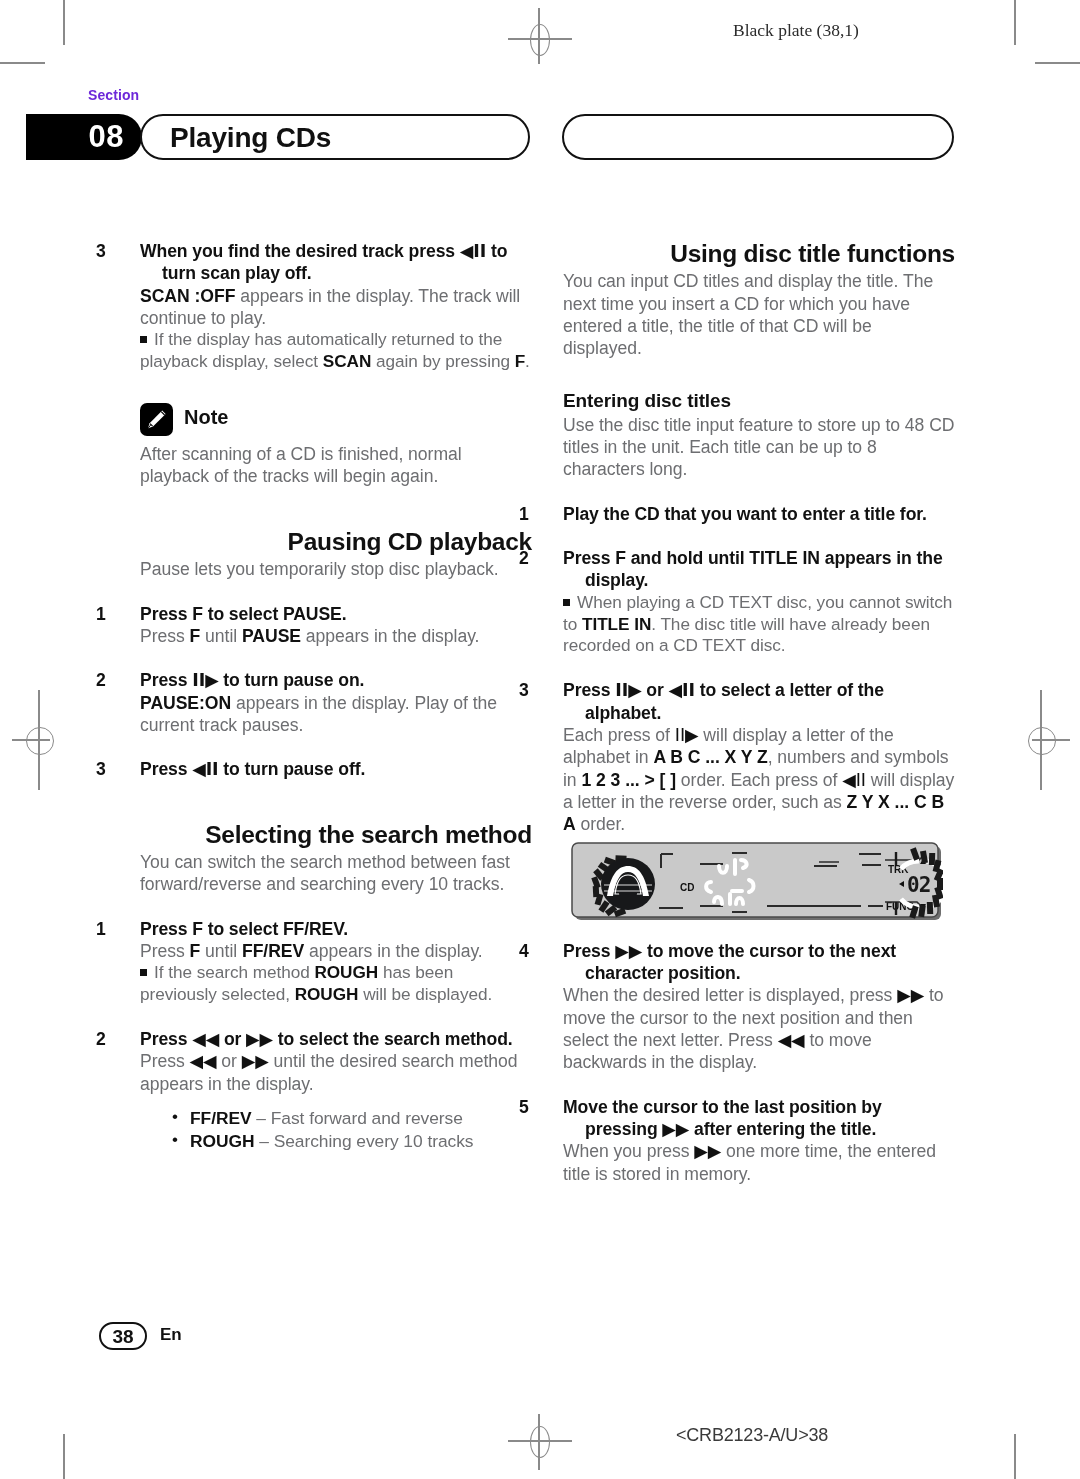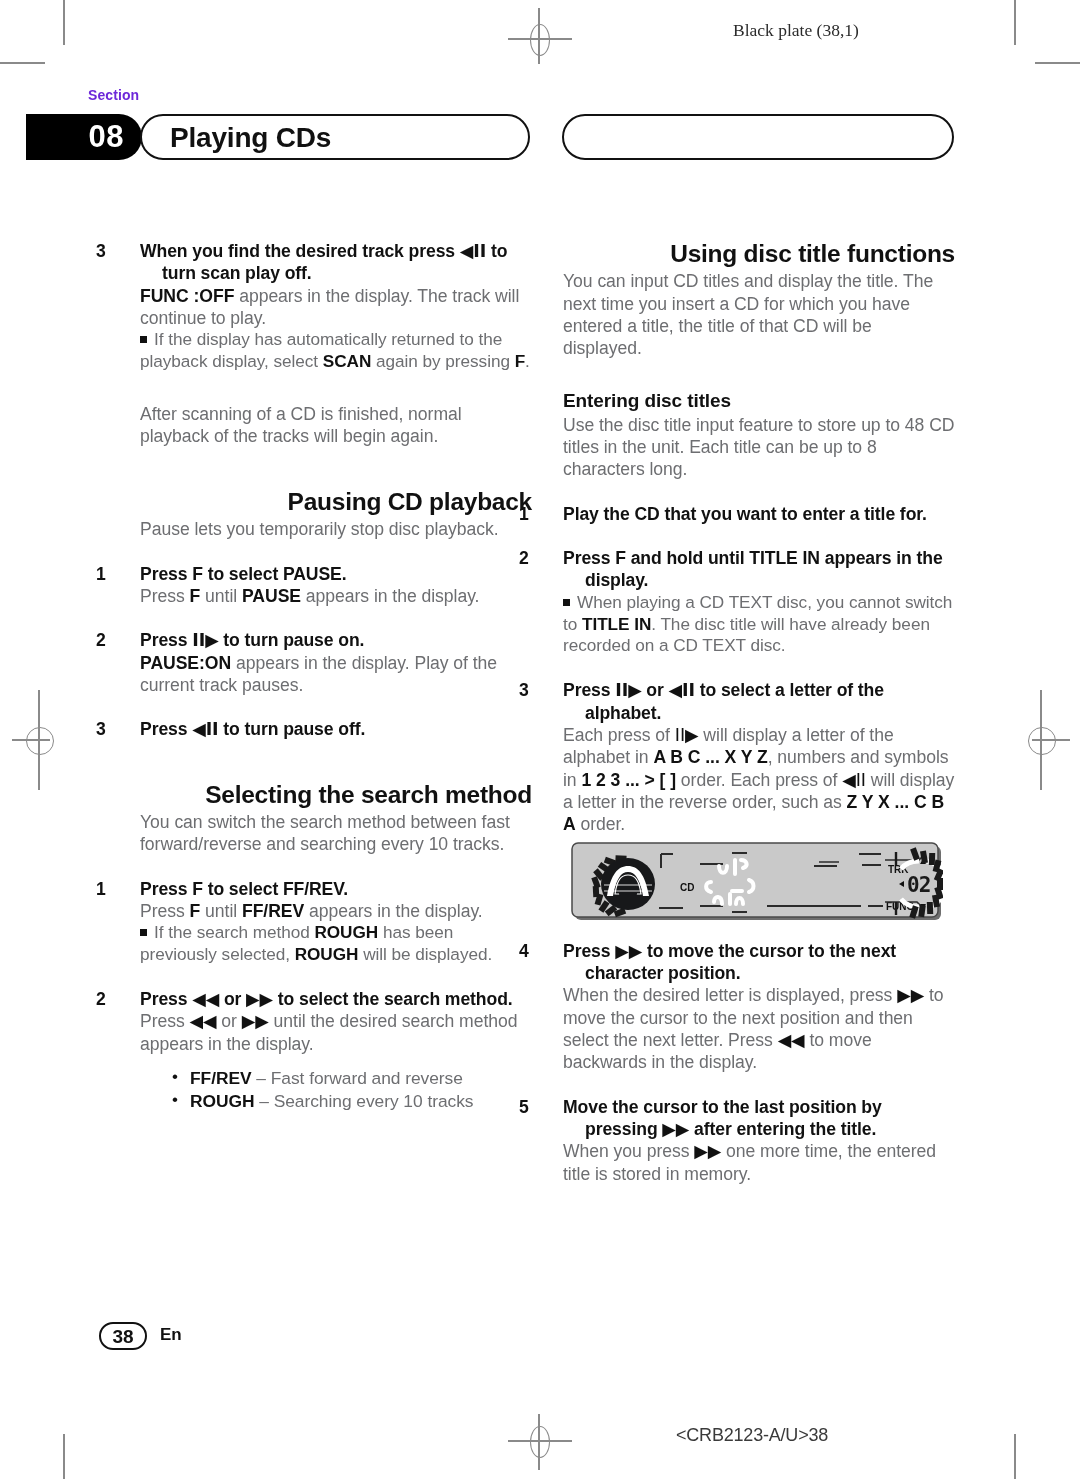--- a/index.html
+++ b/index.html
@@ -199,25 +199,36 @@
 
 <div id="content">
 
   <div class="col col-left">
 
     <p class="step">
       <span class="num">3</span><span>When you find the desired track press</span>
       <span class="gl">◀II</span>
       <span>to turn scan play off.</span>
     </p>
-    <p class="body"><b>FUNC :OFF</b><span> appears in the display. The track will continue to play.</span></p>
+    <p class="body"><b>SCAN :OFF</b><span> appears in the display. The track will continue to play.</span></p>
     <p class="note-item"><span class="sq"></span><span>If the display has automatically returned to the playback display, select </span><b class="bk">SCAN</b><span> again by pressing </span><b class="bk">F</b><span>.</span></p>
 
     <div class="gap-l"></div>
 
+    <div class="note-head">
+      <div class="note-icon">
+        <svg width="23" height="23" viewBox="0 0 23 23" aria-hidden="true">
+          <path d="M17.2 2.6 L20.6 6.0 L8.0 18.6 L3.0 20.2 L4.6 15.2 Z" fill="#ffffff"></path>
+          <path d="M16.2 3.6 L19.6 7.0" stroke="#000000" stroke-width="1.1" fill="none"></path>
+          <path d="M5.0 15.6 L7.6 18.2" stroke="#000000" stroke-width="1.1" fill="none"></path>
+          <path d="M3.3 19.9 L5.6 17.0" stroke="#000000" stroke-width="1.0" fill="none"></path>
+        </svg>
+      </div>
+      <div class="note-label">Note</div>
+    </div>
     <p class="body">After scanning of a CD is finished, normal playback of the tracks will begin again.</p>
 
     <div class="gap-xl"></div>
 
     <h1 class="sect">Pausing CD playback</h1>
     <p class="body">Pause lets you temporarily stop disc playback.</p>
 
     <div class="gap-m"></div>
     <p class="step"><span class="num">1</span><span>Press F to select PAUSE.</span></p>
     <p class="body"><span>Press </span><b>F</b><span> until </span><b>PAUSE</b><span> appears in the display.</span></p>

